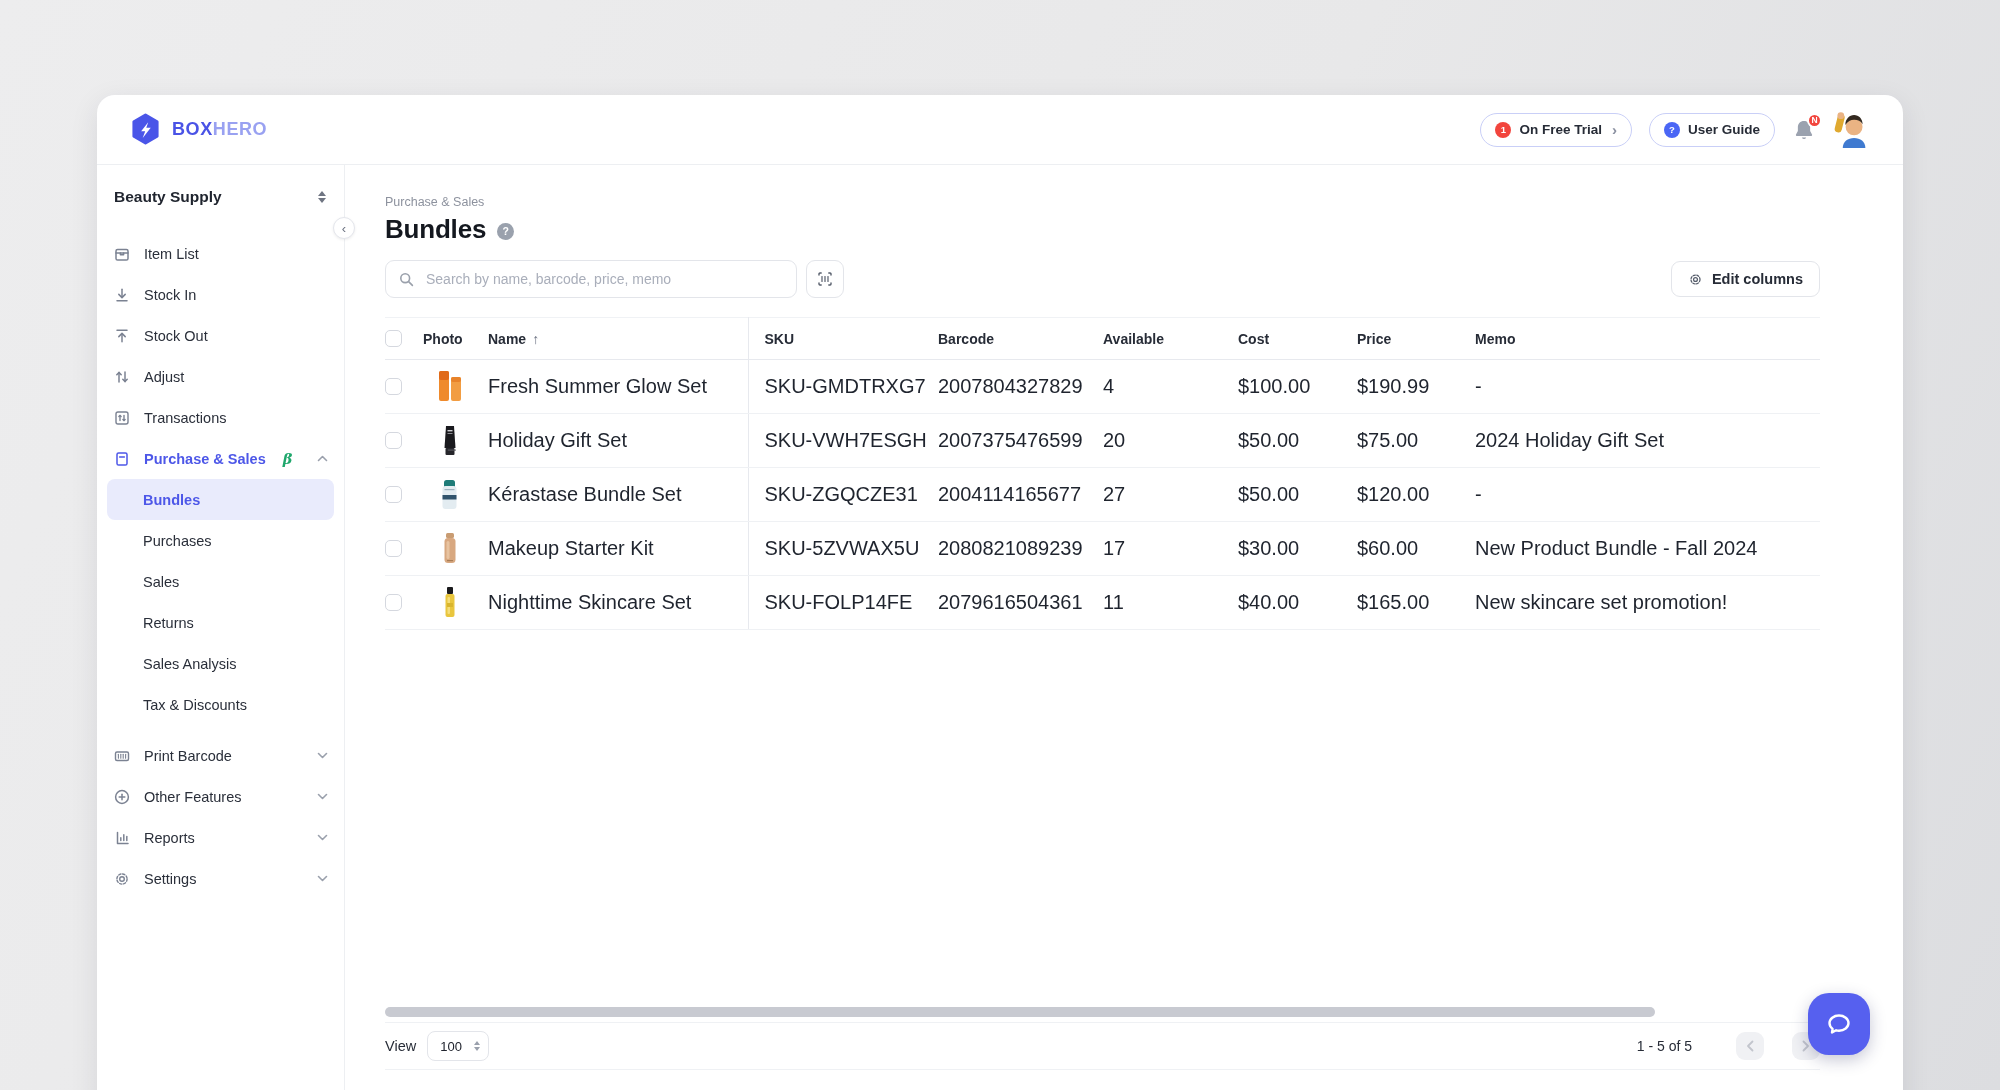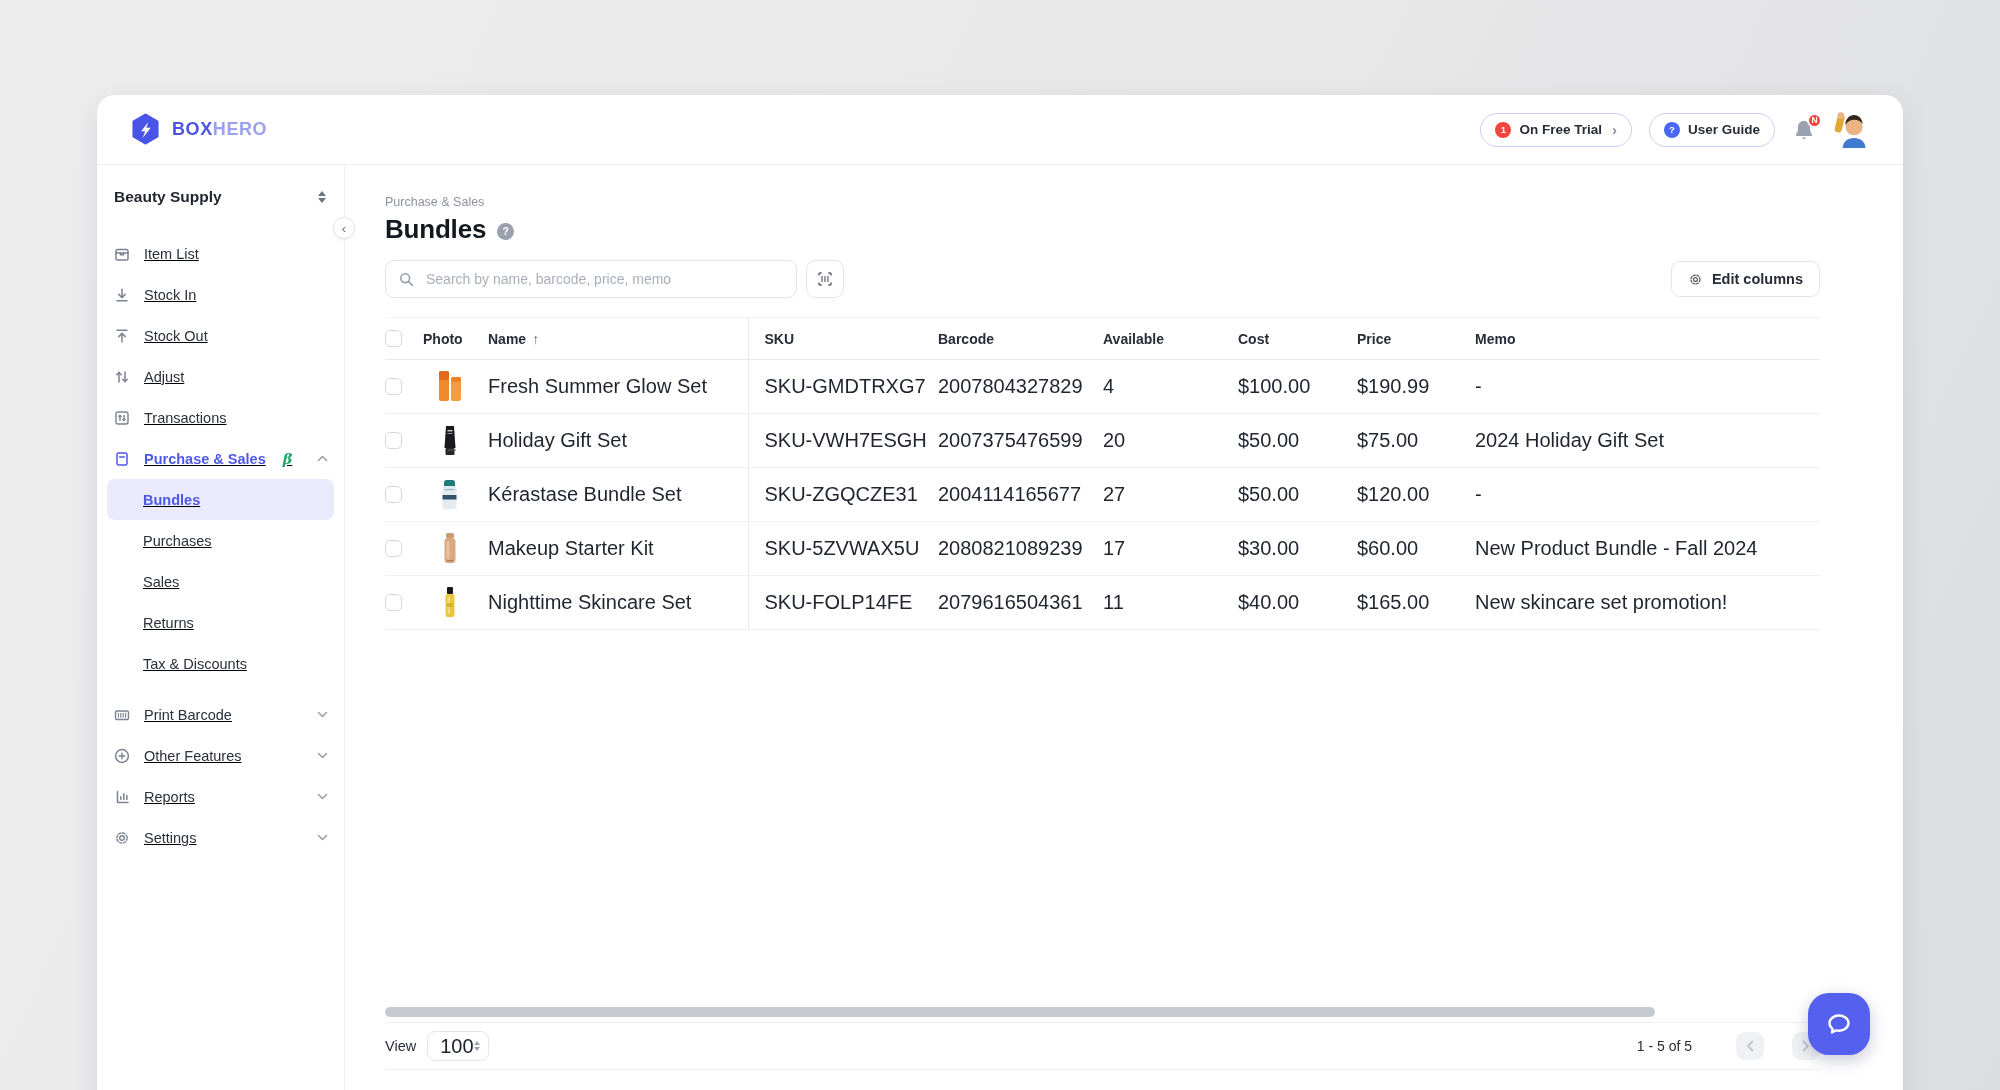--- a/index.html
+++ b/index.html
@@ -27,21 +27,21 @@
   .pill .chev { color:#8a90a0; font-size:15px; margin-left:2px; line-height:1; }
   .bell-wrap { position:relative; width:24px; height:24px; cursor:pointer; }
   .bell-badge { position:absolute; top:-5px; right:-6px; width:15px; height:15px; background:#f2453d; border-radius:50%; color:#fff; font-size:8.5px; font-weight:700; display:flex; align-items:center; justify-content:center; border:2px solid #fff; }
   .avatar { width:37px; height:37px; cursor:pointer; }
   
   .body-row { display:flex; height:925px; }
   .sidebar { width:248px; flex:none; border-right:1px solid #edeff2; position:relative; }
   .collapse-btn { position:absolute; right:-11px; top:52px; width:22px; height:22px; border-radius:50%; background:#fff; border:1px solid #e4e6ec; box-shadow:0 1px 3px rgba(0,0,0,.07); display:flex; align-items:center; justify-content:center; color:#6b7180; font-size:13px; cursor:pointer; z-index:5; }
   .workspace { display:flex; align-items:center; justify-content:space-between; padding:23px 18px 0 17px; cursor:pointer; }
   .workspace-name { font-size:15.5px; font-weight:700; color:#1f242e; }
-  .nav { margin-top:27px;text-decoration:underline; }
+  .nav { margin-top:27px; }
   .nav-item { height:41px; display:flex; align-items:center; padding:0 16px; gap:13px; font-size:14.5px; color:#2a2f3a; font-weight:500; cursor:pointer; }
   .nav-item .nicon { width:18px; height:18px; color:#7b8292; flex:none; display:flex; }
   .nav-item.active-parent { color:#4d57e8; font-weight:700; }
   .nav-item.active-parent .nicon { color:#4d57e8; }
   .beta { color:#1fa76c; font-style:italic; font-family:"DejaVu Serif", serif; font-size:14.5px; margin-left:4px; }
   .nav-item .chevron { margin-left:auto; color:#9aa0ac; display:flex; }
   .sub-item { height:41px; display:flex; align-items:center; padding-left:46px; font-size:14.5px; color:#2a2f3a; font-weight:500; cursor:pointer; }
   .sub-item.selected { background:#e9ebfc; border-radius:8px; margin:0 10px; padding-left:36px; color:#4d57e8; font-weight:600; }
   .group-gap { height:10px; }
   
@@ -71,21 +71,21 @@
   th.name-col, td.name-col { border-right:1px solid #e7e9ee; }
   th.sku-col, td.sku-col { padding-left:16px; }
   .cb { width:17px; height:17px; border:1.5px solid #d5d8df; border-radius:5px; background:#fff; cursor:pointer; }
   .sort-arrow { color:#6a7080; font-size:14px; font-weight:400; margin-left:6px; }
   .photo-box { width:33px; height:42px; margin-left:10px; display:flex; align-items:center; justify-content:center; }
   
   .footer-area { position:absolute; left:40px; right:83px; bottom:0; height:83px; }
   .hscroll-thumb { position:absolute; top:0; left:0; width:1270px; height:10px; border-radius:5px; background:#c8cad1; cursor:grab; }
   .footer-row { position:absolute; top:15px; left:0; right:0; height:48px; border-top:1px solid #eff1f4; border-bottom:1px solid #eff1f4; display:flex; align-items:center; justify-content:space-between; }
   .view-group { display:flex; align-items:center; gap:11px; font-size:14.5px; color:#272c37; }
-  .view-select { width:62px; height:30px; border:1px solid #e3e5ea; border-radius:8px; display:flex; align-items:center; padding:0 8px 0 12px; font-size:20px; color:#20242e; cursor:pointer; justify-content:space-between; }
+  .view-select { width:62px; height:30px; border:1px solid #e3e5ea; border-radius:8px; display:flex; align-items:center; padding:0 8px 0 12px; font-size:13px; color:#20242e; cursor:pointer; justify-content:space-between; }
   .updown { display:flex; flex-direction:column; gap:2px; }
   .updown i { width:0; height:0; border-left:3.5px solid transparent; border-right:3.5px solid transparent; display:block; }
   .updown .up { border-bottom:4.5px solid #9aa0ac; }
   .updown .down { border-top:4.5px solid #9aa0ac; }
   .pag-group { display:flex; align-items:center; gap:28px; }
   .range-text { font-size:14px; color:#272c37; margin-right:16px; }
   .pag-btn { width:28px; height:28px; border-radius:9px; background:#f0f1f4; border:none; color:#c2c5cd; font-size:14px; display:flex; align-items:center; justify-content:center; cursor:pointer; }
   .chat-fab { position:absolute; left:1808px; top:993px; width:62px; height:62px; border-radius:21px; background:#5660ef; box-shadow:0 5px 16px rgba(30,35,90,.25); display:flex; align-items:center; justify-content:center; cursor:pointer; z-index:10; }
   .ws-sort { display:flex; flex-direction:column; gap:2px; cursor:pointer; }
   .ws-sort i { width:0; height:0; border-left:4px solid transparent; border-right:4px solid transparent; display:block; }
@@ -219,20 +219,23 @@
             <span>Bundles</span>
           </div>
         <div class="sub-item">
             <span>Purchases</span>
           </div>
         <div class="sub-item">
             <span>Sales</span>
           </div>
         <div class="sub-item">
             <span>Returns</span>
+          </div>
+        <div class="sub-item">
+            <span>Sales Analysis</span>
           </div>
         <div class="sub-item">
             <span>Tax &amp; Discounts</span>
           </div>
 
         <div class="group-gap"></div>
 
         <div class="nav-item">
           <span class="nicon">
               <svg viewBox="0 0 18 18" fill="none" stroke="currentColor" stroke-width="1.4" stroke-linecap="round" stroke-linejoin="round">

